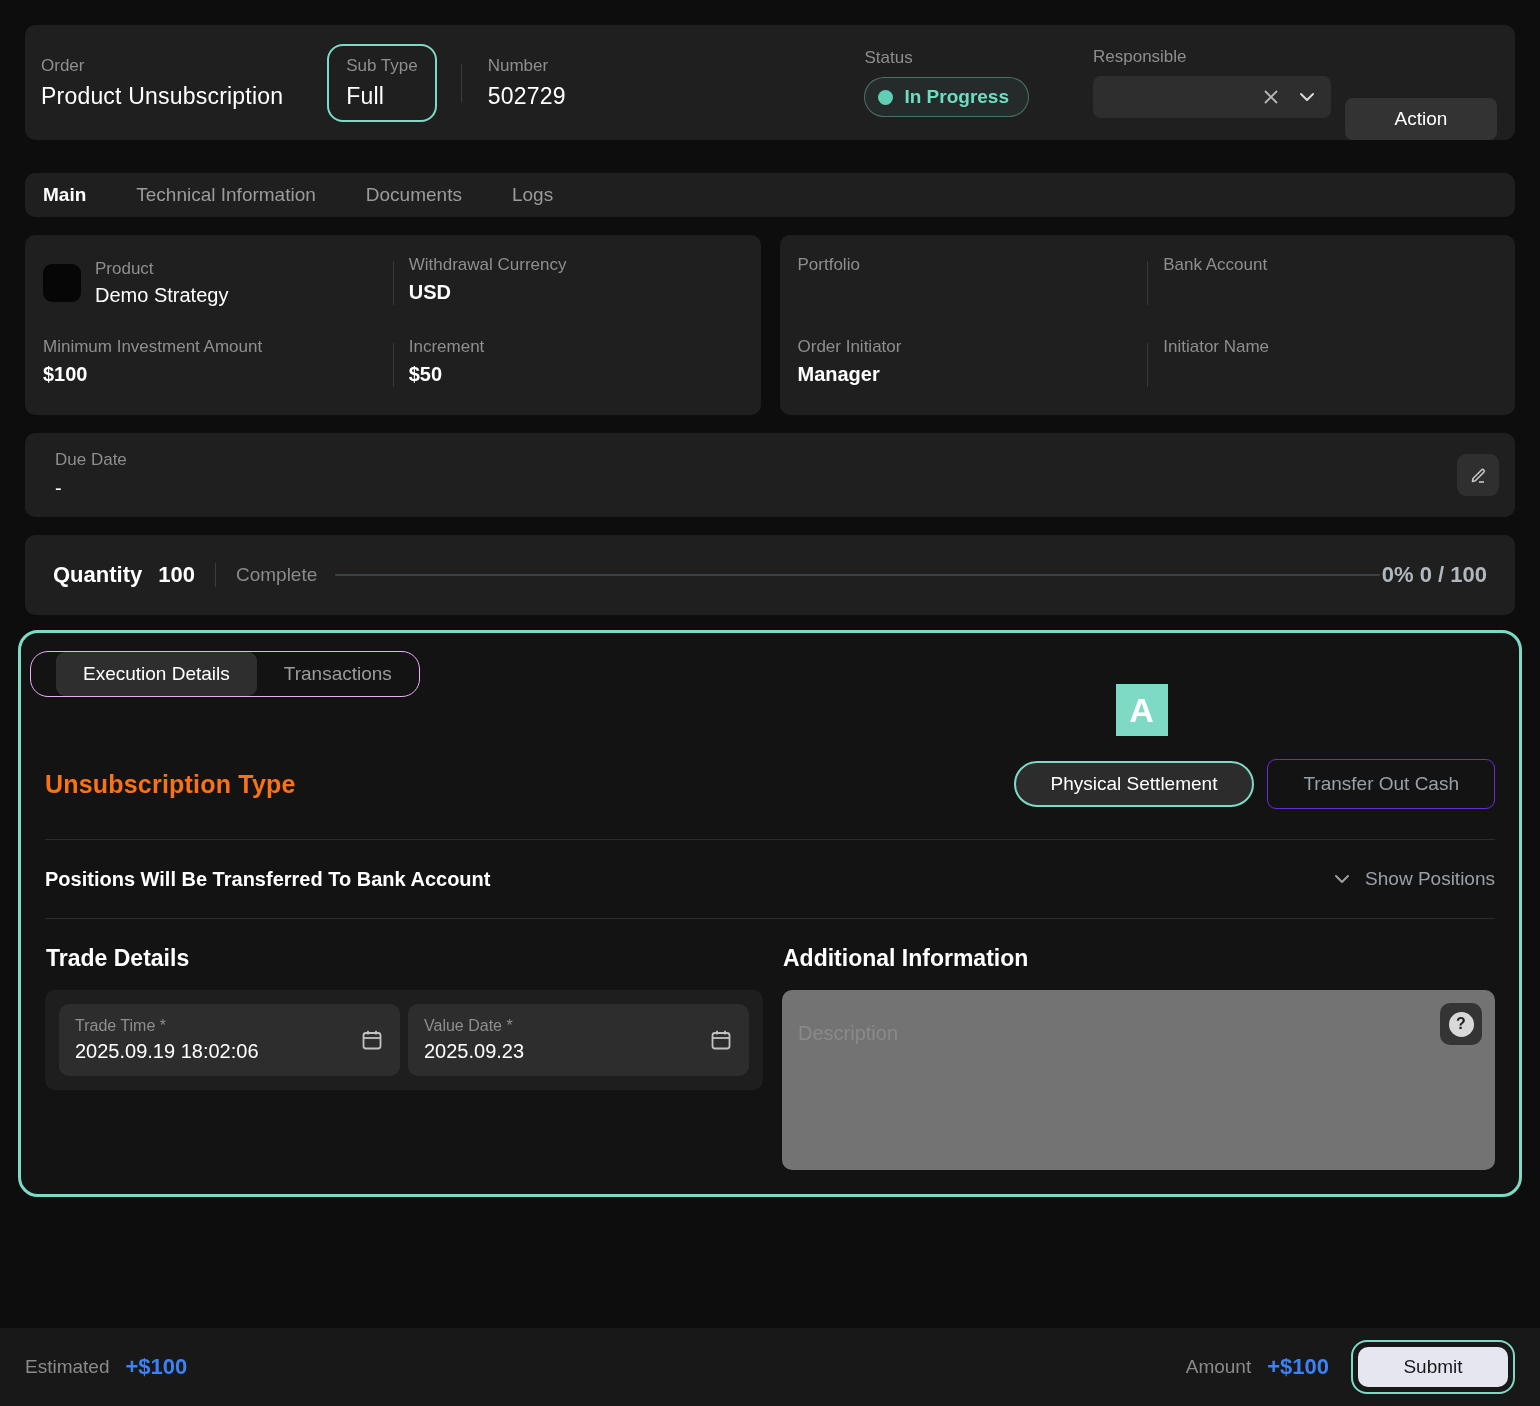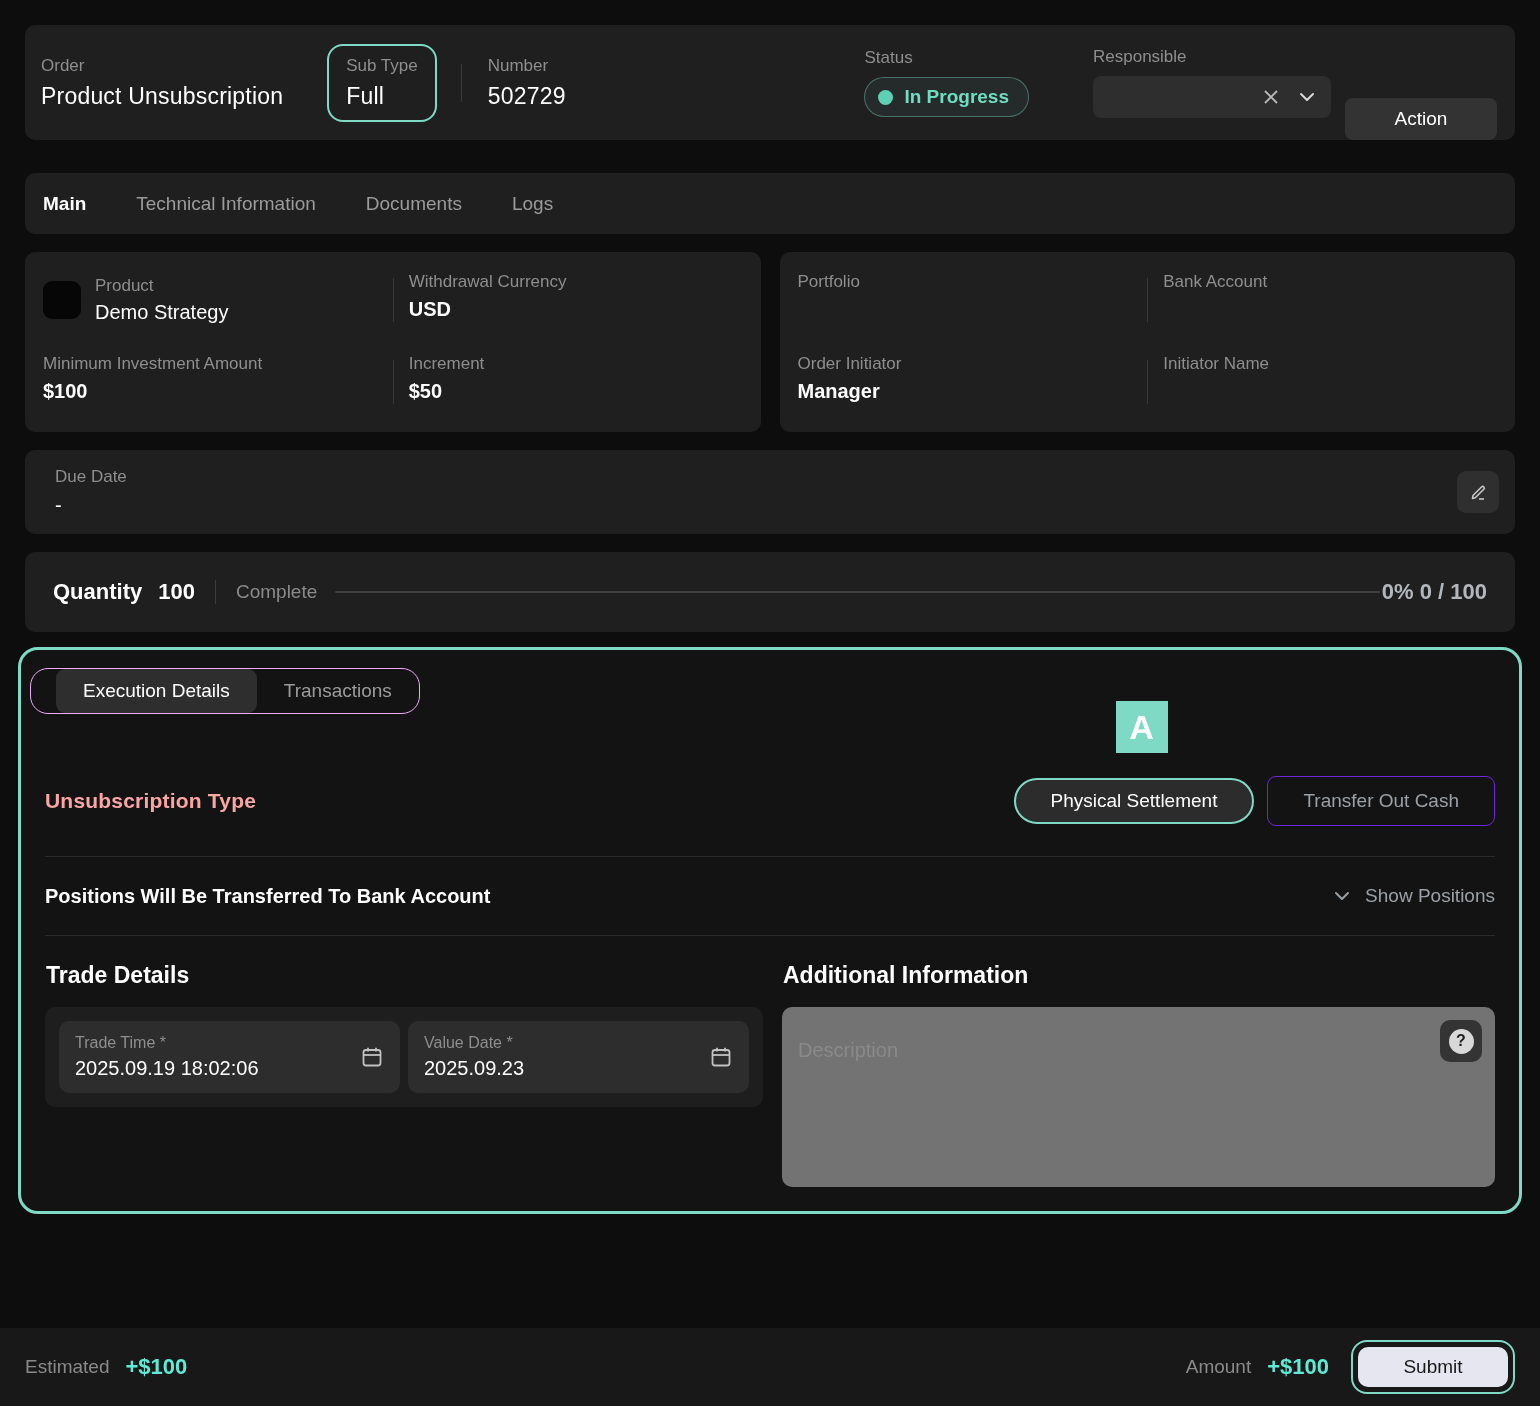--- a/index.html
+++ b/index.html
@@ -28,21 +28,21 @@
     border-radius:21px; padding:8px 19px 8px 13px; }
   .status-dot { width:15px; height:15px; border-radius:50%; background:#5fd0b6; }
   .status-text { color:#70dcc2; font-size:19px; font-weight:700; }
   .resp-col { display:flex; flex-direction:column; gap:9px; margin-right:14px; }
   .resp-select { width:238px; height:42px; background:#2e2e2e; border-radius:8px;
     display:flex; align-items:center; justify-content:flex-end; gap:16px; padding:0 14px; cursor:pointer; }
   .action-btn { width:152px; height:42px; background:#333333; border:none; border-radius:8px;
     color:#fff; font-size:19px; font-family:inherit; align-self:flex-end; cursor:pointer; }
 
   
-  .tabbar { margin-top:33px; height:61px; display:flex; align-items:center; gap:50px; padding:0 18px; }
+  .tabbar { margin-top:33px; height:44px; display:flex; align-items:center; gap:50px; padding:0 18px; }
   .tab { font-size:19px; color:#9b9b9b; cursor:pointer; }
   .tab.active { color:#ffffff; font-weight:700; }
 
   
   .cards-row { display:flex; gap:19px; margin-top:18px; }
   .info-card { flex:1; padding:20px 18px 22px; display:grid; grid-template-columns:1fr 1fr; row-gap:26px; }
   .cell { display:flex; flex-direction:column; gap:6px; min-height:56px; position:relative; }
   .cell.with-div { padding-left:16px; }
   .cell.with-div::before { content:""; position:absolute; left:0; top:6px; bottom:6px; width:1px; background:#383838; }
   .cell .lbl { font-size:17px; }
@@ -70,21 +70,21 @@
   
   .exec-box { margin:15px -7px 0; border:3px solid #7edac5; border-radius:20px;
     background:#131313; padding:18px 0 24px; position:relative; }
   .seg-row { padding-left:9px; }
   .seg { display:inline-flex; border:1px solid #f0abfc; border-radius:18px; overflow:hidden;padding-left:25px; }
   .seg-btn { padding:11px 27px; font-size:19px; color:#9b9b9b; background:transparent; border:none;
     font-family:inherit; cursor:pointer; }
   .seg-btn.active { background:#2e2e2e; color:#ffffff; border-radius:9px; }
 
   .unsub-row { margin-top:62px; padding:0 24px; display:flex; align-items:center; justify-content:space-between; }
-  .h2 { font-size:21px; font-weight:700; color:#fca5a5; letter-spacing:.2px; }
+  .h2 { font-size:25px; font-weight:700; color:#f97316; letter-spacing:.2px; }
   .settle-group { display:flex; gap:13px; position:relative; align-items:center; }
   .a-badge { position:absolute; top:-75px; left:102px; width:52px; height:52px; background:#7edac5;
     display:flex; align-items:center; justify-content:center;
     color:#ffffff; font-size:34px; font-weight:700; }
   .settle-btn { height:46px; padding:0 35px; border-radius:23px; font-size:19px; font-family:inherit; cursor:pointer; }
   .settle-btn.selected { border:2.5px solid #7edac5; background:#2c2c2c; color:#ffffff; }
   .settle-btn.plain { border:1px solid #6d28d9; background:transparent; color:#9aa0a6; border-radius:9px; height:50px;text-align:center; }
 
   .exec-div { height:1px; background:#2b2b2b; margin:30px 24px 0; }
   .positions-row { padding:0 24px; height:78px; display:flex; align-items:center; justify-content:space-between; }
@@ -108,21 +108,21 @@
   .desc-ta::placeholder { color:#8a8a8a; }
   .help-btn { position:absolute; top:13px; right:13px; width:42px; height:42px; background:#343434;
     border:none; border-radius:10px; display:flex; align-items:center; justify-content:center; cursor:pointer; }
   .help-circle { width:25px; height:25px; border-radius:50%; background:#d8d8d8; color:#1d1d1d;
     font-size:16px; font-weight:700; display:flex; align-items:center; justify-content:center; }
 
   
   .footer { position:absolute; left:0; right:0; bottom:0; height:78px; background:#181818;
     display:flex; align-items:center; padding:0 25px; }
   .ft-lbl { color:#8a8a8a; font-size:19px; }
-  .ft-val { color:#5eead4; font-size:22px; font-weight:700; margin-left:16px; }
+  .ft-val { color:#3b82f6; font-size:22px; font-weight:700; margin-left:16px; }
   .ft-spacer { flex:1; }
   .submit-wrap { border:2.5px solid #7edac5; border-radius:16px; padding:5px; margin-left:22px; }
   .submit-btn { width:150px; height:40px; background:#e6e6f0; color:#17181a; border:none; border-radius:10px;
     font-size:19px; font-family:inherit; cursor:pointer; }
 
   svg { display:block; }
 </style>
 </head>
 <body>
 

